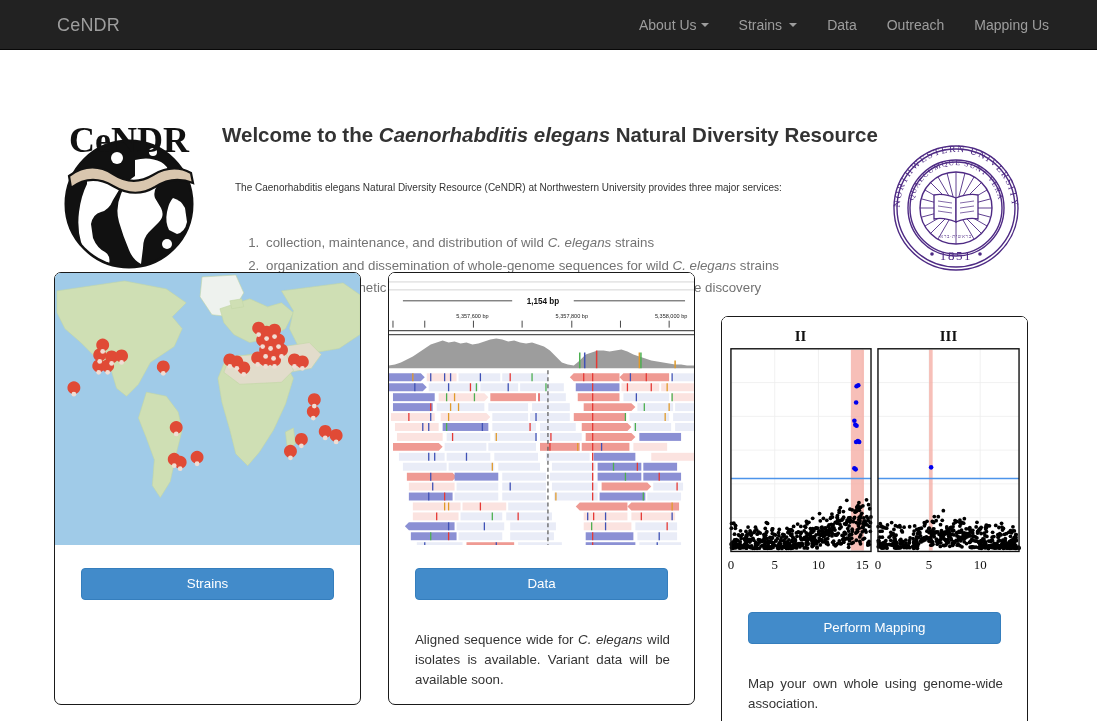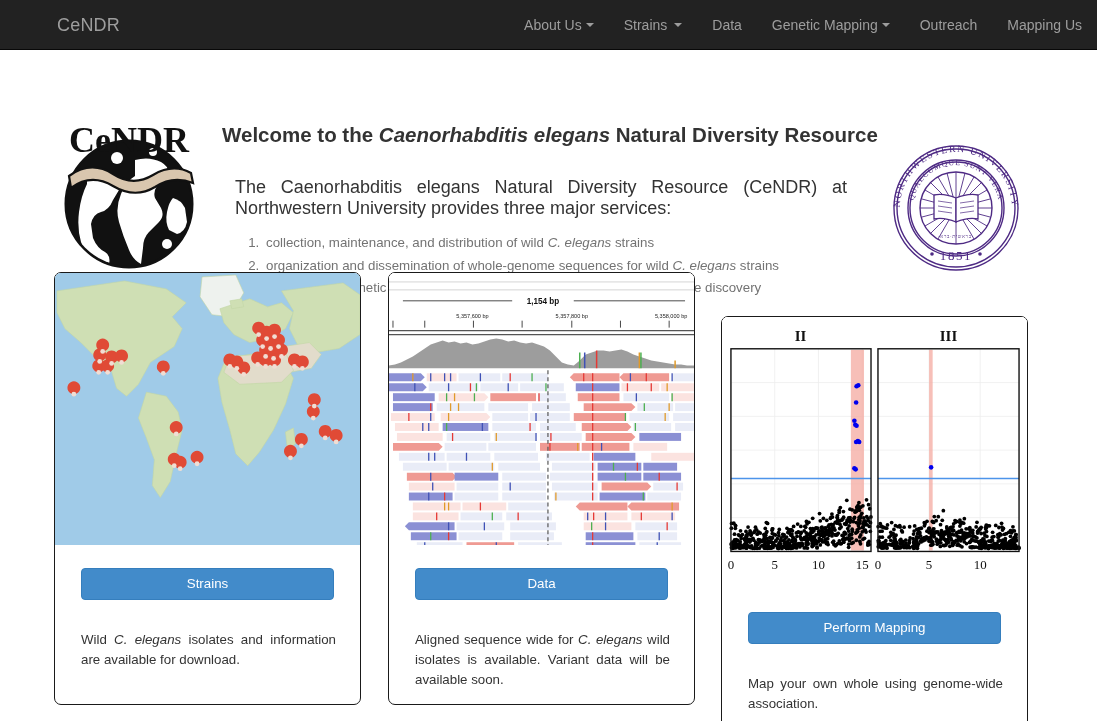--- a/index.html
+++ b/index.html
@@ -24,20 +24,21 @@
     color: #9d9d9d;
     font-size: 18px;
     padding-left: 57px;
     letter-spacing: .2px;
     text-decoration: none;
     line-height: 1;
   }
   .nav-links {
     display: flex; align-items: center;
     margin-left: auto;
+    padding-right: 33px;
     height: 50px;
   }
   .nav-item {
     color: #9d9d9d;
     font-size: 14px;
     padding: 0 15px;
     height: 50px;
     display: flex; align-items: center;
     text-decoration: none;
     white-space: nowrap;
@@ -82,21 +83,21 @@
     margin: 0;
     line-height: 1.25;
     white-space: nowrap;
   }
   .welcome-title em { font-style: italic; }
   .hero-para {
     margin: 0;
     position: absolute;
     left: 13px; top: 55px;
     width: 612px;
-    font-size: 18px;
+    font-size: 10px;
     line-height: 21px;
     color: #333333;
     text-align: justify;
   }
   .hero-list {
     position: absolute;
     left: 13px; top: 110px;
     margin: 0;
     padding-left: 28px;
     font-size: 13.3px;
@@ -177,24 +178,20 @@
     <a class="nav-item">
       <span>About Us</span>
         <span class="caret"></span>
     </a>
     <a class="nav-item">
       <span>Strains</span>
         <span class="caret spaced"></span>
     </a>
     <a class="nav-item">
       <span>Data</span>
-    </a>
-    <a class="nav-item">
-      <span>Genetic Mapping</span>
-        <span class="caret"></span>
     </a>
     <a class="nav-item">
       <span>Outreach</span>
     </a>
     <a class="nav-item">
       <span>Mapping Us</span>
     </a>
   </div>
 </div>
 
@@ -413,21 +410,20 @@
             <circle cx="260" cy="146" r="2.4"></circle>
               <circle cx="272" cy="166" r="2.4"></circle>
             <circle cx="283" cy="170" r="2.4"></circle>
               <circle cx="248" cy="174" r="2.4"></circle>
             <circle cx="237" cy="186" r="2.4"></circle>
           </g>
         </g>
       </svg>
     </div>
     <button class="card-btn">Strains</button>
-    <p class="card-desc"><span>Wild </span><em>C. elegans</em><span> isolates and information are available for download.</span></p>
   </div>
 
   <div class="card" id="card-2">
     <div class="card-media">
       <svg class="igv" viewBox="0 0 307 274" preserveAspectRatio="none">
         <rect x="0" y="0" width="307" height="274" fill="#ffffff"></rect>
 
         <line x1="0" y1="9" x2="307" y2="9" stroke="#d5d5d5" stroke-width="1"></line>
         <line x1="0" y1="17" x2="307" y2="17" stroke="#d5d5d5" stroke-width="1"></line>
 

